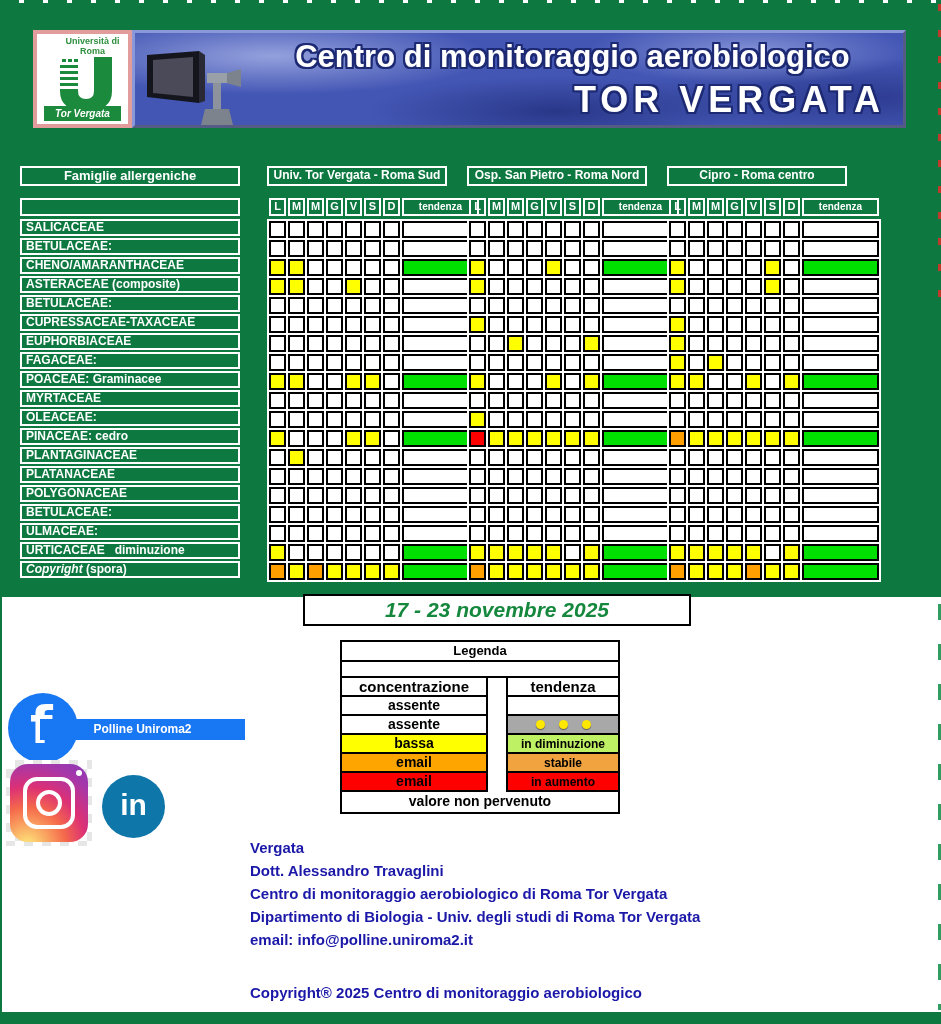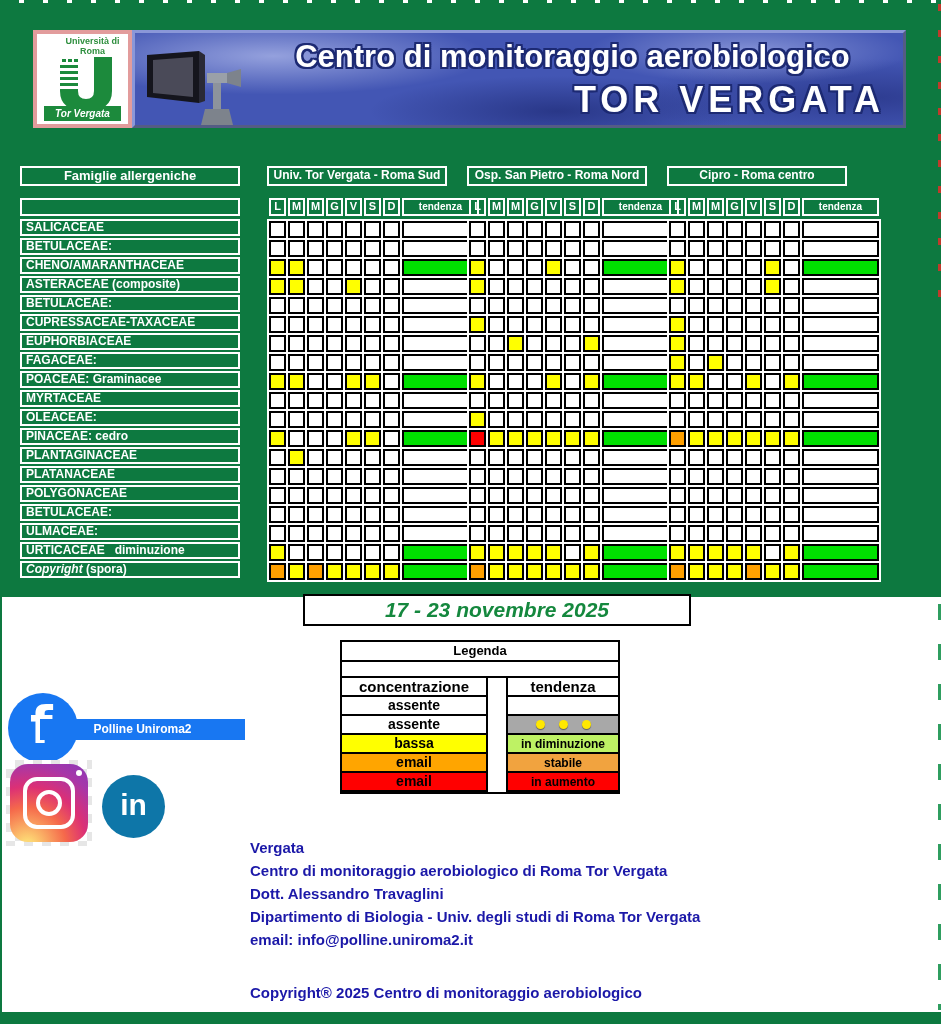--- a/index.html
+++ b/index.html
@@ -698,38 +698,39 @@
       <div class="lg-right">
         <div class="lg-cell lg-head">tendenza</div>
 
       <div class="lg-cell lg-tend" style="background: rgb(255, 255, 255);"></div>
           <div class="lg-cell lg-tend" style="background: rgb(168, 168, 168);"><span class="dot"></span><span class="dot"></span><span class="dot"></span></div>
           <div class="lg-cell lg-tend" style="background: #bef264;">in diminuzione</div>
           <div class="lg-cell lg-tend" style="background: rgb(241, 163, 63);">stabile</div>
           <div class="lg-cell lg-tend" style="background: rgb(255, 0, 0);">in aumento</div>
         </div>
     </div>
+    <div class="lg-footer">valore non pervenuto</div>
   </div>
 
   <div class="fb-icon">
       <span>f</span>
     </div>
   <div class="fb-banner">Polline Uniroma2</div>
   <div class="ig-checker"></div>
   <div class="ig-icon">
     <div class="ig-cam"></div>
     <div class="ig-lens"></div>
     <div class="ig-dot"></div>
   </div>
   <div class="li-icon">in</div>
 
   <div class="contacts">
 
   <div class="contact-line">Vergata</div>
+      <div class="contact-line">Dott. Alessandro Travaglini</div>
       <div class="contact-line">Centro di monitoraggio aerobiologico di Roma Tor Vergata</div>
-      <div class="contact-line">Dott. Alessandro Travaglini</div>
       <div class="contact-line">Dipartimento di Biologia - Univ. degli studi di Roma Tor Vergata</div>
       <div class="contact-line">email: info@polline.uniroma2.it</div>
     </div>
   <div class="copyright">Copyright® 2025 Centro di monitoraggio aerobiologico</div>
 
   <div class="frame-bottom"></div>
 </div>
 
 </body></html>

